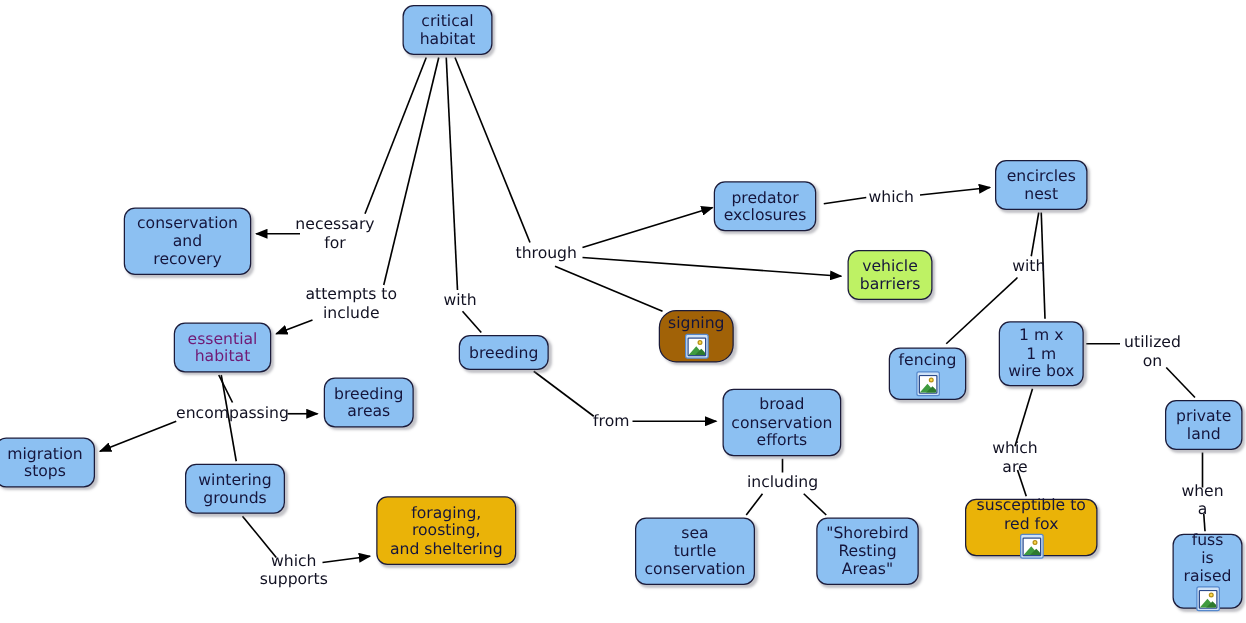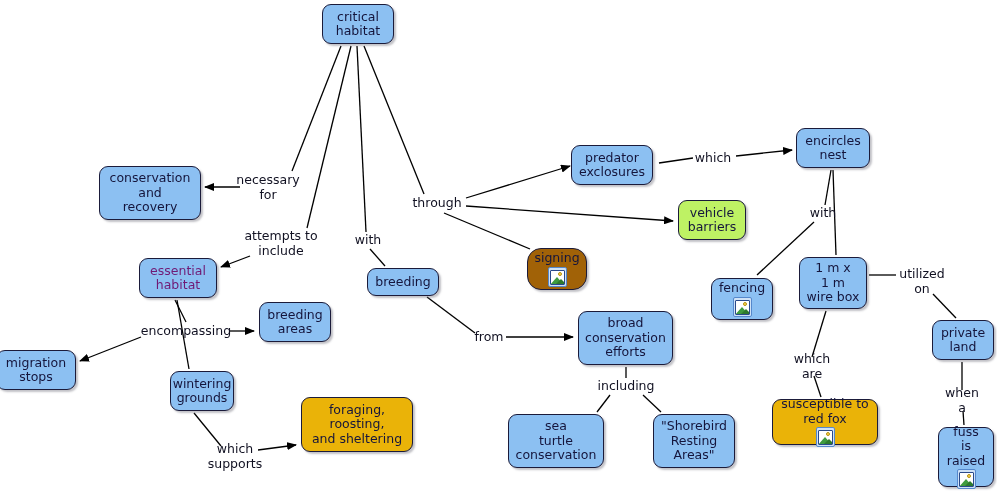--- a/index.html
+++ b/index.html
@@ -135,21 +135,21 @@
 habitat</span></div>
       <div class="node" style="left: 99px; top: 166px; width: 102px; height: 54px; background: rgb(140, 192, 242); border-color: rgb(27, 27, 58); color: rgb(21, 21, 60);"><span class="node-text">conservation
 and
 recovery</span></div>
       <div class="node" style="left: 139px; top: 258px; width: 78px; height: 40px; background: rgb(140, 192, 242); border-color: rgb(27, 27, 58); color: #701a75;"><span class="node-text">essential
 habitat</span></div>
       <div class="node" style="left: 259px; top: 302px; width: 72px; height: 40px; background: rgb(140, 192, 242); border-color: rgb(27, 27, 58); color: rgb(21, 21, 60);"><span class="node-text">breeding
 areas</span></div>
       <div class="node" style="left: -4px; top: 350px; width: 80px; height: 40px; background: rgb(140, 192, 242); border-color: rgb(27, 27, 58); color: rgb(21, 21, 60);"><span class="node-text">migration
 stops</span></div>
-      <div class="node" style="left: 148px; top: 371px; width: 64px; height: 40px; background: rgb(140, 192, 242); border-color: rgb(27, 27, 58); color: rgb(21, 21, 60); margin-left: 22px;"><span class="node-text">wintering
+      <div class="node" style="left: 148px; top: 371px; width: 80px; height: 40px; background: rgb(140, 192, 242); border-color: rgb(27, 27, 58); color: rgb(21, 21, 60);"><span class="node-text">wintering
 grounds</span></div>
       <div class="node" style="left: 301px; top: 397px; width: 112px; height: 55px; background: #eab308; border-color: rgb(27, 27, 58); color: rgb(21, 21, 60);"><span class="node-text">foraging,
 roosting,
 and sheltering</span></div>
       <div class="node" style="left: 367px; top: 268px; width: 72px; height: 28px; background: rgb(140, 192, 242); border-color: rgb(27, 27, 58); color: rgb(21, 21, 60);"><span class="node-text">breeding</span></div>
       <div class="node" style="left: 527px; top: 248px; width: 60px; height: 42px; background: #a16207; border-color: rgb(27, 27, 58); color: rgb(21, 21, 60); border-radius: 14px;"><span class="node-text">signing</span><span class="icon-frame"><span class="pic-icon"><span class="sky"></span><span class="sun"></span><span class="hill"></span><span class="hill2"></span></span></span></div>
       <div class="node" style="left: 571px; top: 145px; width: 82px; height: 40px; background: rgb(140, 192, 242); border-color: rgb(27, 27, 58); color: rgb(21, 21, 60);"><span class="node-text">predator
 exclosures</span></div>
       <div class="node" style="left: 678px; top: 200px; width: 68px; height: 40px; background: #bef264; border-color: rgb(27, 27, 58); color: rgb(21, 21, 60);"><span class="node-text">vehicle
 barriers</span></div>

